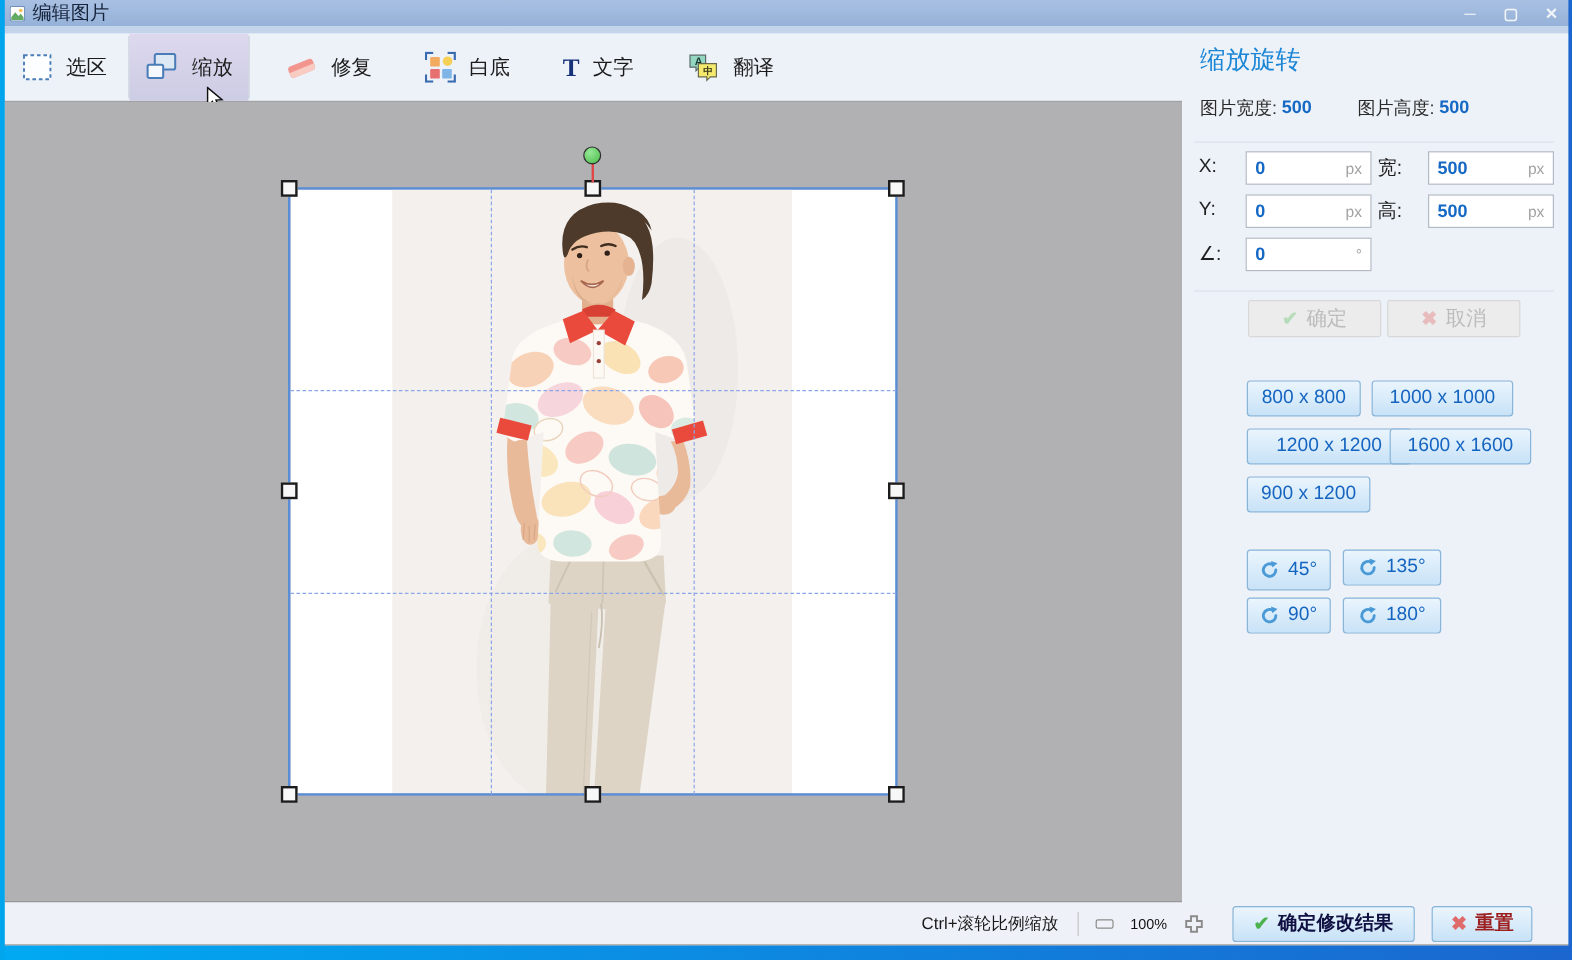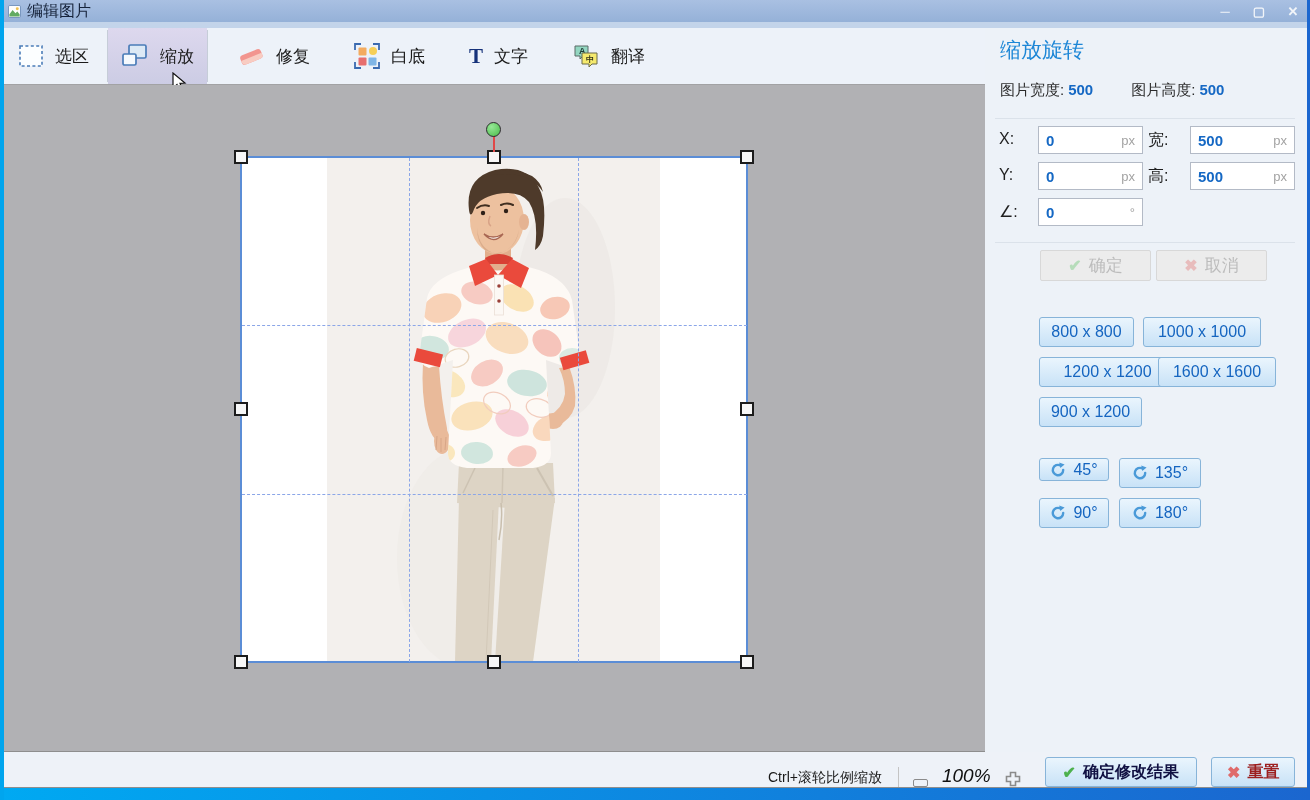--- a/index.html
+++ b/index.html
@@ -65,25 +65,25 @@
     justify-content:center; font-size:16px; gap:7px; }
   .btn-disabled { position:absolute; height:31px; background:#ececec; border:1px solid #d8d8d8;
     border-radius:2px; display:flex; align-items:center; justify-content:center;
     gap:7px; font-size:17px; color:#bcbcbc; }
   .dis-check { color:#b6dcba; font-size:16px; font-weight:bold; }
   .dis-cross { color:#e8bcbc; font-size:16px; font-weight:bold; }
 
   
   #statusbar { position:absolute; left:0; top:752px; width:1310px; height:36px;
     background:#eef2f8; border-bottom:1px solid #8e8e8e;
-    display:flex; align-items:flex-end; }
+    display:flex; align-items:center; }
   #status-hint { font-size:14px; color:#191919; margin-left:768px; }
   .vdiv { width:1px; height:20px; background:#c4c4c4; margin:0 14px 0 16px; }
   #zoom-out { width:15px; height:8px; border:1.6px solid #8b8b8b; border-radius:2px; }
-  #zoom-level { font-size:19px; color:#111; margin:0 14px;font-style:italic; }
+  #zoom-level { font-size:12px; color:#111; margin:0 14px; }
   #bottom-strip { position:absolute; left:0; top:788px; width:1310px; height:12px;
     background:linear-gradient(90deg,#00a9f2,#1b66cf); }
   #border-left { position:absolute; left:0; top:0; width:4px; height:800px; background:#00a5ee; }
   #border-right { position:absolute; left:1307px; top:0; width:3px; height:800px; background:#1b66cf; }
 
   #confirm-main { height:30px; padding:0 17px; margin-left:24px; font-size:16px;
     color:#101042; font-weight:bold; }
   #reset-main { height:30px; padding:0 15px; margin-left:14px; font-size:16px;
     color:#9c1f1f; font-weight:bold; }
   .check-green { color:#4db14d; font-size:16px; }
@@ -321,21 +321,21 @@
   <div class="btn-blue abs" style="left:54px;top:329px;width:137px;height:30px;">
     <span>1200 x 1200</span>
   </div>
   <div class="btn-blue abs" style="left:173px;top:329px;width:118px;height:30px;">
     <span>1600 x 1600</span>
   </div>
   <div class="btn-blue abs" style="left:54px;top:369px;width:103px;height:30px;">
     <span>900 x 1200</span>
   </div>
 
-  <div class="btn-blue abs" style="left:54px;top:430px;width:70px;height:23px;">
+  <div class="btn-blue abs" style="left:54px;top:430px;width:70px;height:34px;">
     <svg width="16" height="16" viewBox="0 0 16 16">
       <path d="M13.2 8 A5.2 5.2 0 1 1 10.5 3.5" fill="none" stroke="#4a9ad8" stroke-width="2.4" stroke-linecap="round"></path>
       <path d="M9.2 0.5 L14.6 2.4 L10.3 6 Z" fill="#4a9ad8"></path>
     </svg>
     <span>45°</span>
   </div>
   <div class="btn-blue abs" style="left:134px;top:430px;width:82px;height:30px;">
     <svg width="16" height="16" viewBox="0 0 16 16">
       <path d="M13.2 8 A5.2 5.2 0 1 1 10.5 3.5" fill="none" stroke="#4a9ad8" stroke-width="2.4" stroke-linecap="round"></path>
       <path d="M9.2 0.5 L14.6 2.4 L10.3 6 Z" fill="#4a9ad8"></path>

